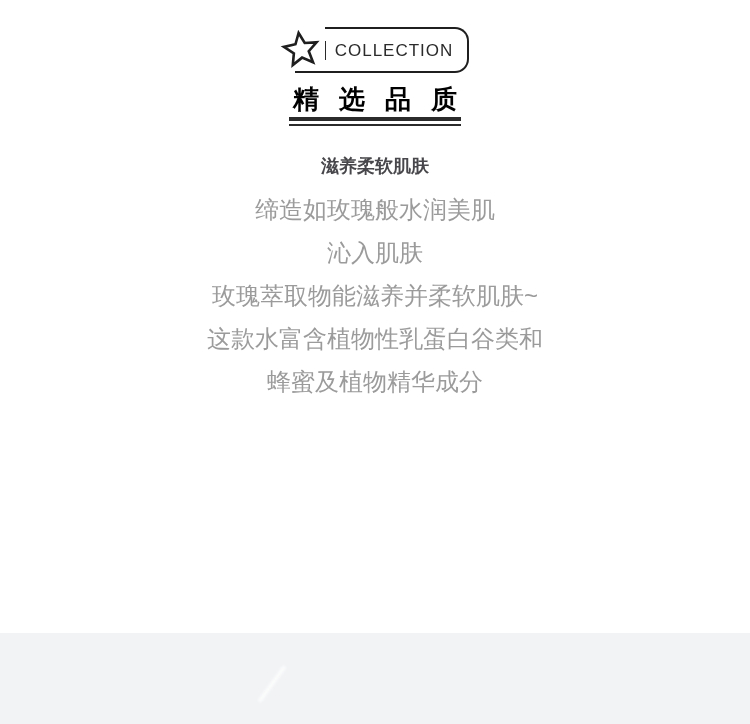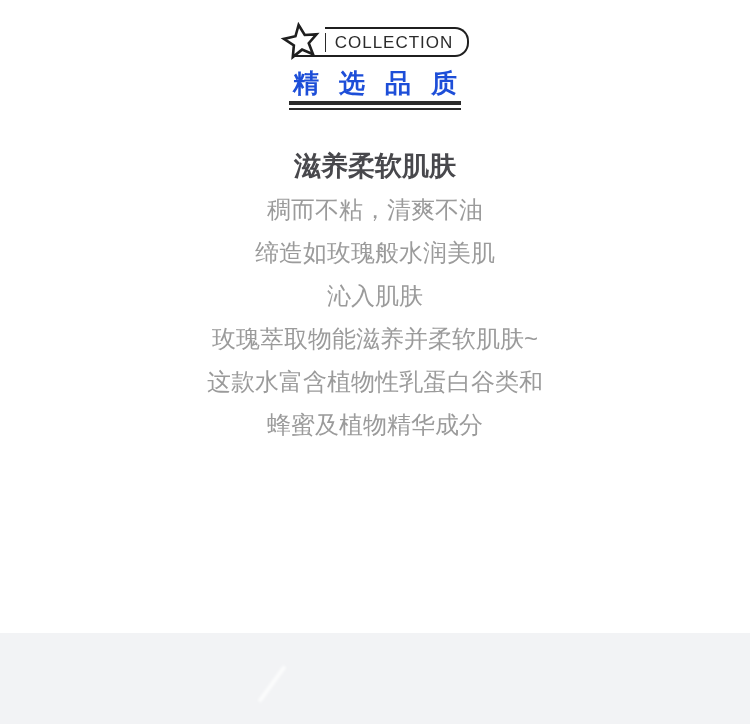--- a/index.html
+++ b/index.html
@@ -15,21 +15,21 @@
   
   .badge-area {
     position: absolute;
     top: 27px; left: 0; right: 0;
     display: flex; flex-direction: column; align-items: center;
   }
   .badge { position: relative; padding-left: 14px; }
   .badge-box {
     position: relative;
     display: flex; align-items: center;
-    height: 30px;
+    height: 46px;
     border: 2px solid #1f1f1f;
     border-left: none;
     border-radius: 0 14px 14px 0;
     padding: 0 14px 0 30px;
     background: transparent;
   }
   .star-mask {
     position: absolute;
     left: -16px; top: -3px;
     width: 46px; height: 13px;
@@ -54,21 +54,21 @@
     white-space: nowrap;
     padding-top: 1px;
   }
   .quality-title {
     margin-top: 11px;
     font-size: 26px;
     line-height: 30px;
     font-weight: 700;
     letter-spacing: 20px;
     margin-right: -20px;
-    color: #1d4ed8;
+    color: #000000;
     white-space: nowrap;
   }
   .title-underline {
     margin-top: 3px;
     width: 172px;
     display: flex; flex-direction: column;
   }
   .rule-thick { height: 4px; background: #2b2b2b; }
   .rule-gap   { height: 3px; background: transparent; }
   .rule-thin  { height: 2px; background: #2b2b2b; }
@@ -77,21 +77,21 @@
   .copy {
     position: absolute;
     top: 145px; left: 0; right: 0;
     text-align: center;
   }
   .copy p {
     line-height: 43px;
     white-space: nowrap;
   }
   .headline {
-    font-size: 27px;
+    font-size: 18px;
     font-weight: 700;
     color: #48484c;
   }
   .body-line {
     font-size: 24px;
     font-weight: 400;
     color: #9b9b9b;
   }
 
   
@@ -132,21 +132,20 @@
 
     <div class="title-underline">
       <span class="rule-thick"></span>
       <span class="rule-gap"></span>
       <span class="rule-thin"></span>
     </div>
   </header>
 
   <main class="copy">
     <p class="headline">滋养柔软肌肤</p>
-    <p class="body-line">稠而不粘，清爽不油</p>
     <p class="body-line">缔造如玫瑰般水润美肌</p>
     <p class="body-line">沁入肌肤</p>
     <p class="body-line">玫瑰萃取物能滋养并柔软肌肤~</p>
     <p class="body-line">这款水富含植物性乳蛋白谷类和</p>
     <p class="body-line">蜂蜜及植物精华成分</p>
   </main>
 
   <footer class="footer-strip">
     <span class="footer-glare"></span>
   </footer>

